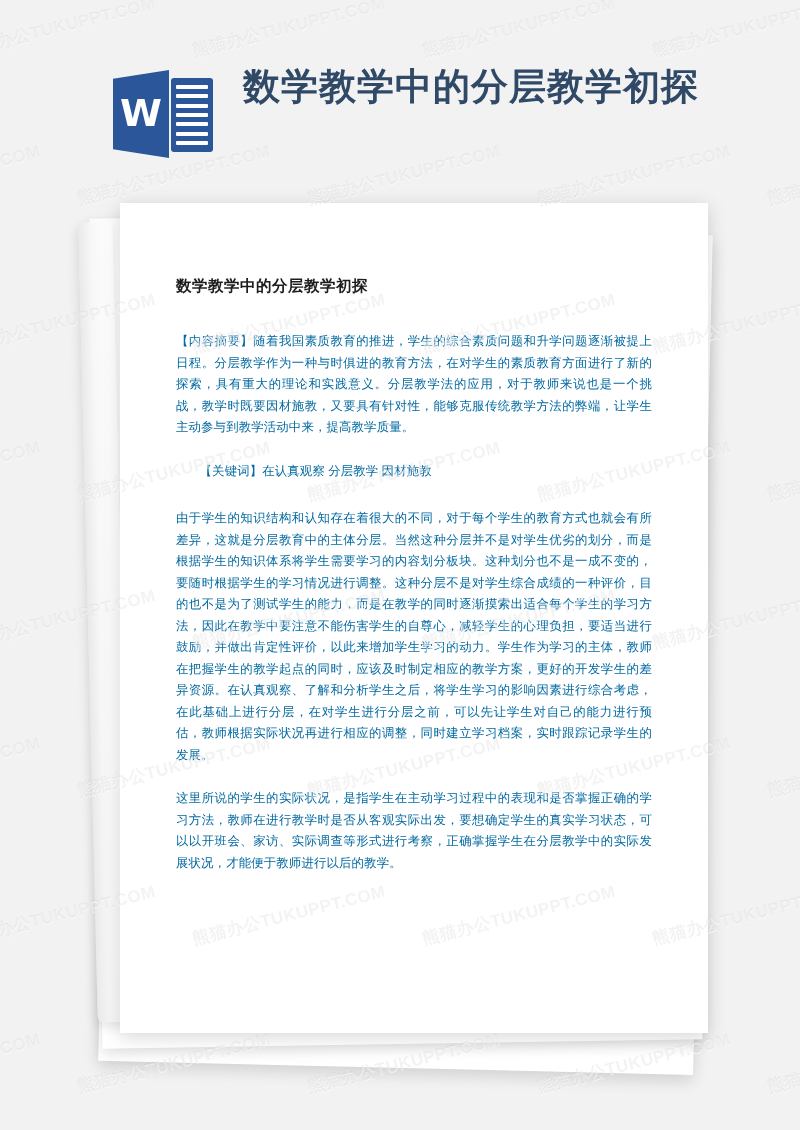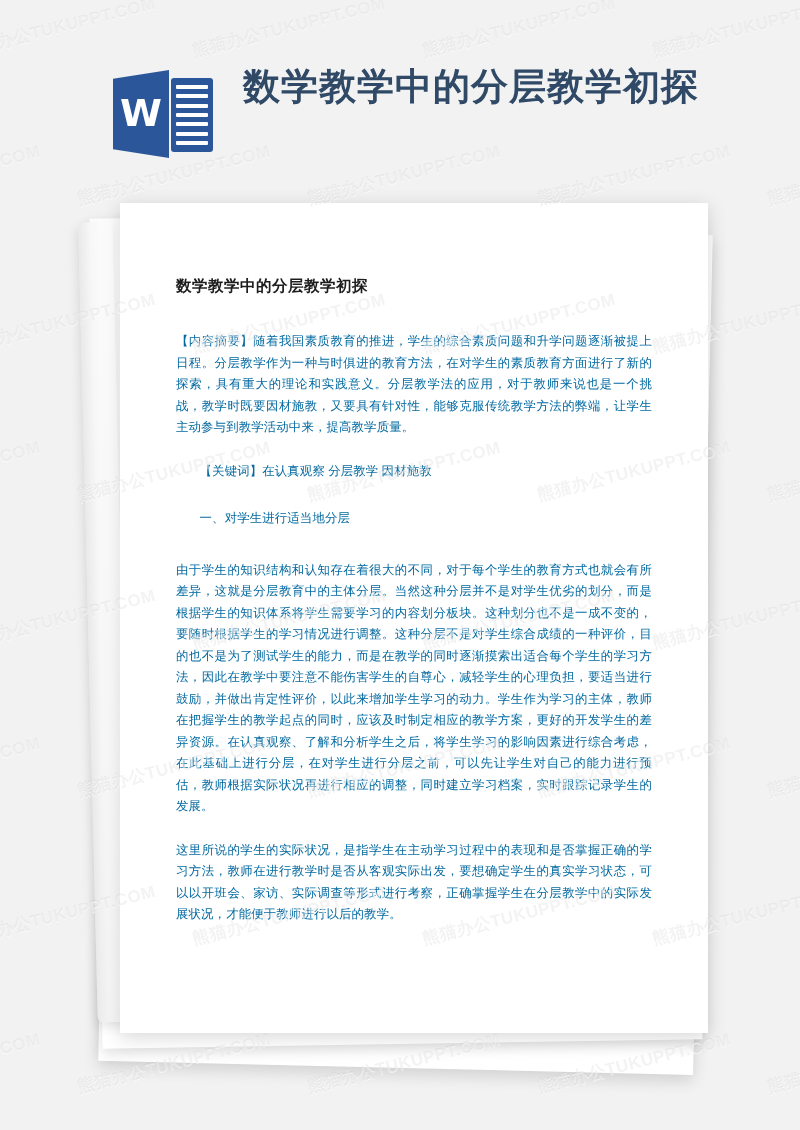--- a/index.html
+++ b/index.html
@@ -210,21 +210,20 @@
   <div class="sheet" id="sheet-front">
     <div id="doc-content">
 
       <h1 id="doc-title">数学教学中的分层教学初探</h1>
 
       <p class="para indent-abstract">【内容摘要】随着我国素质教育的推进，学生的综合素质问题和升学问题逐渐被提上日程。分层教学作为一种与时俱进的教育方法，在对学生的素质教育方面进行了新的探索，具有重大的理论和实践意义。分层教学法的应用，对于教师来说也是一个挑战，教学时既要因材施教，又要具有针对性，能够克服传统教学方法的弊端，让学生主动参与到教学活动中来，提高教学质量。</p>
 
       <p class="para indent-1 tight">【关键词】在认真观察 分层教学 因材施教</p>
 
 
-      <p class="para heading-sub">一、对学生进行适当地分层</p>
 
       <p class="para indent-abstract">由于学生的知识结构和认知存在着很大的不同，对于每个学生的教育方式也就会有所差异，这就是分层教育中的主体分层。当然这种分层并不是对学生优劣的划分，而是根据学生的知识体系将学生需要学习的内容划分板块。这种划分也不是一成不变的，要随时根据学生的学习情况进行调整。这种分层不是对学生综合成绩的一种评价，目的也不是为了测试学生的能力，而是在教学的同时逐渐摸索出适合每个学生的学习方法，因此在教学中要注意不能伤害学生的自尊心，减轻学生的心理负担，要适当进行鼓励，并做出肯定性评价，以此来增加学生学习的动力。学生作为学习的主体，教师在把握学生的教学起点的同时，应该及时制定相应的教学方案，更好的开发学生的差异资源。在认真观察、了解和分析学生之后，将学生学习的影响因素进行综合考虑，在此基础上进行分层，在对学生进行分层之前，可以先让学生对自己的能力进行预估，教师根据实际状况再进行相应的调整，同时建立学习档案，实时跟踪记录学生的发展。</p>
 
       <p class="para indent-abstract">这里所说的学生的实际状况，是指学生在主动学习过程中的表现和是否掌握正确的学习方法，教师在进行教学时是否从客观实际出发，要想确定学生的真实学习状态，可以以开班会、家访、实际调查等形式进行考察，正确掌握学生在分层教学中的实际发展状况，才能便于教师进行以后的教学。</p>
 
     </div>
   </div>
 </div>
 
 <div id="header">

